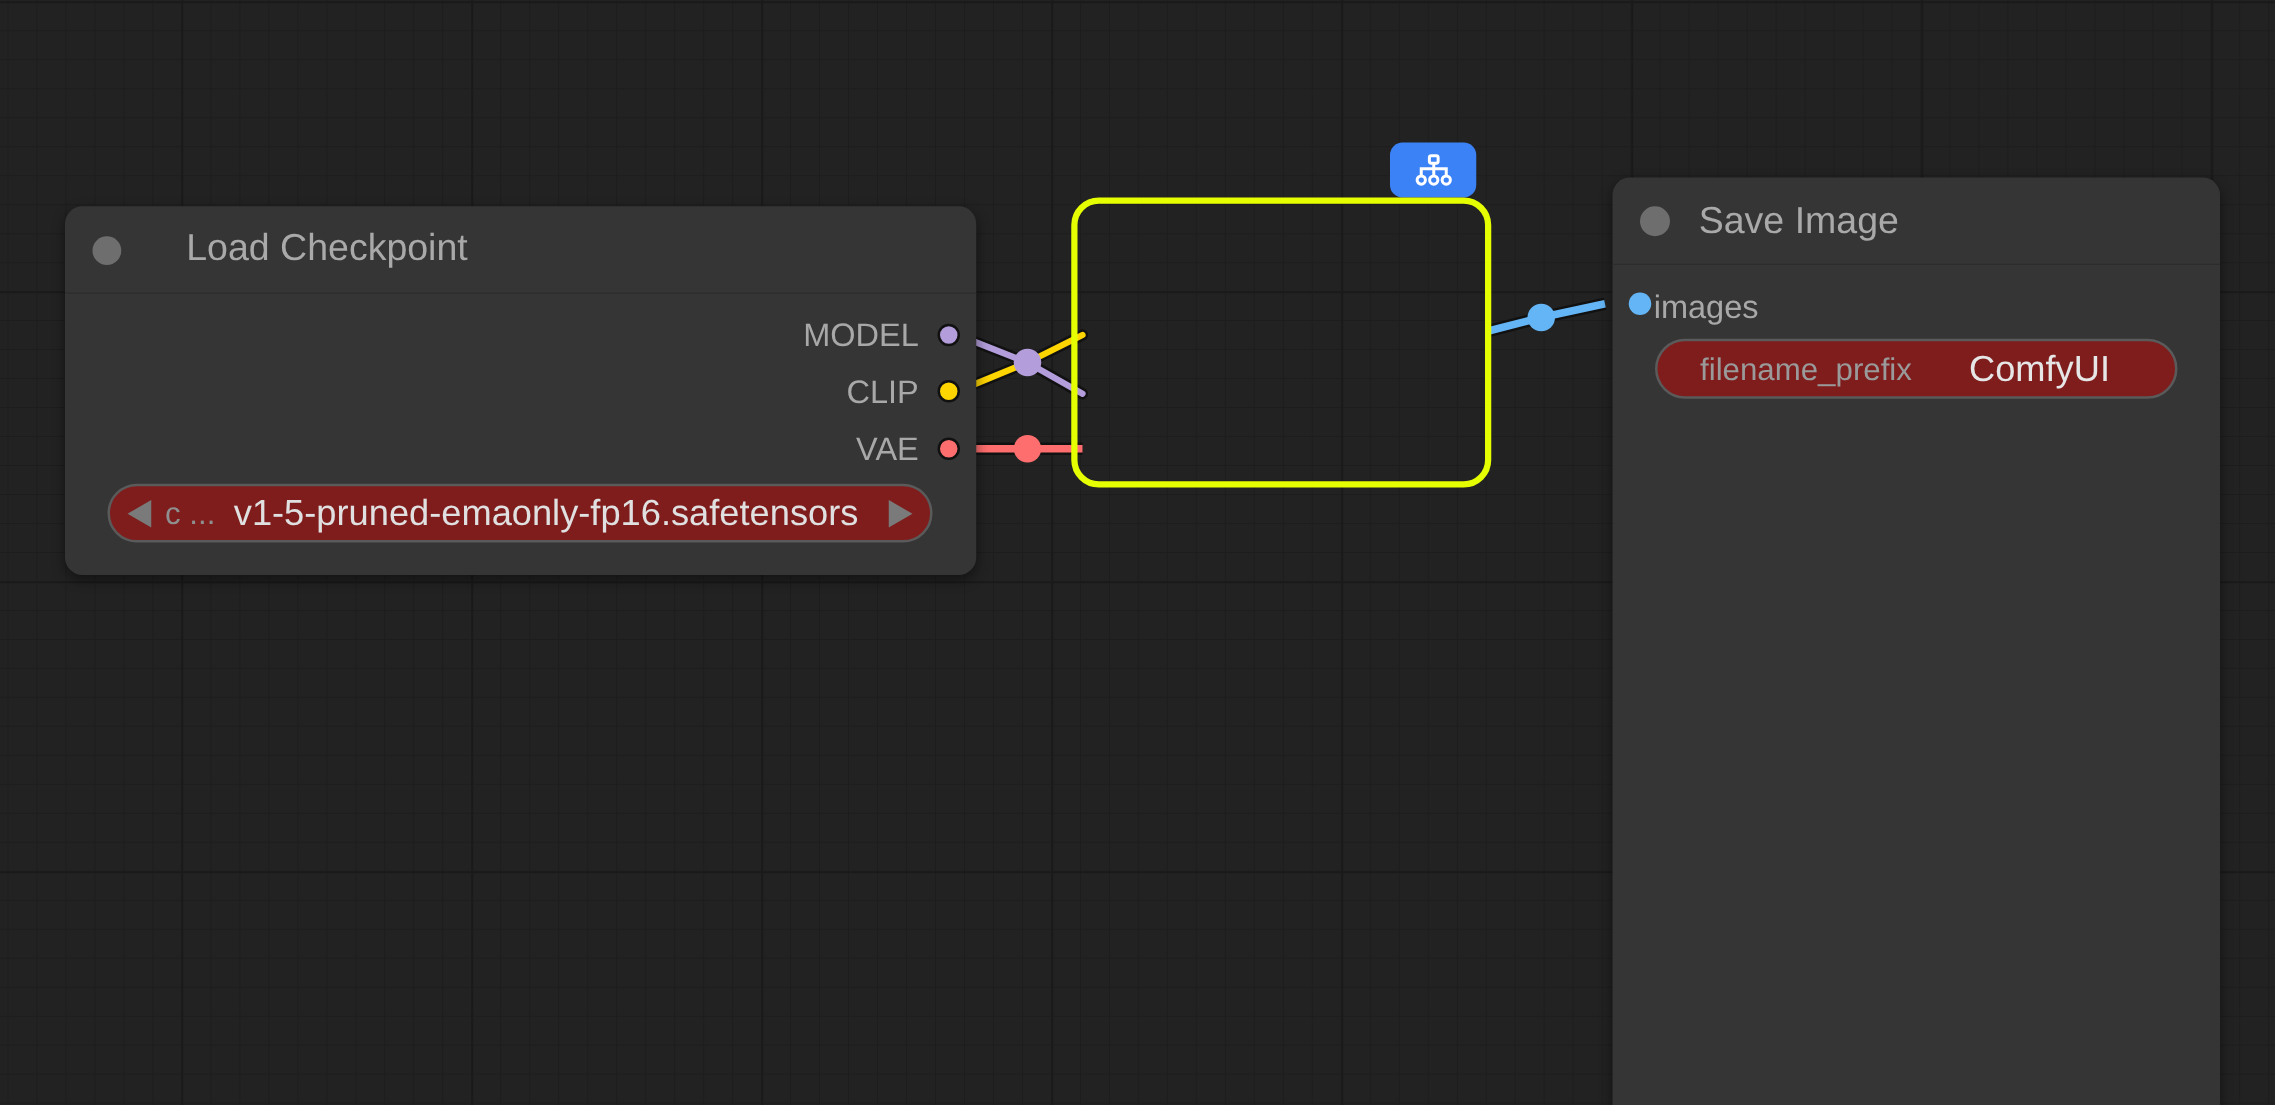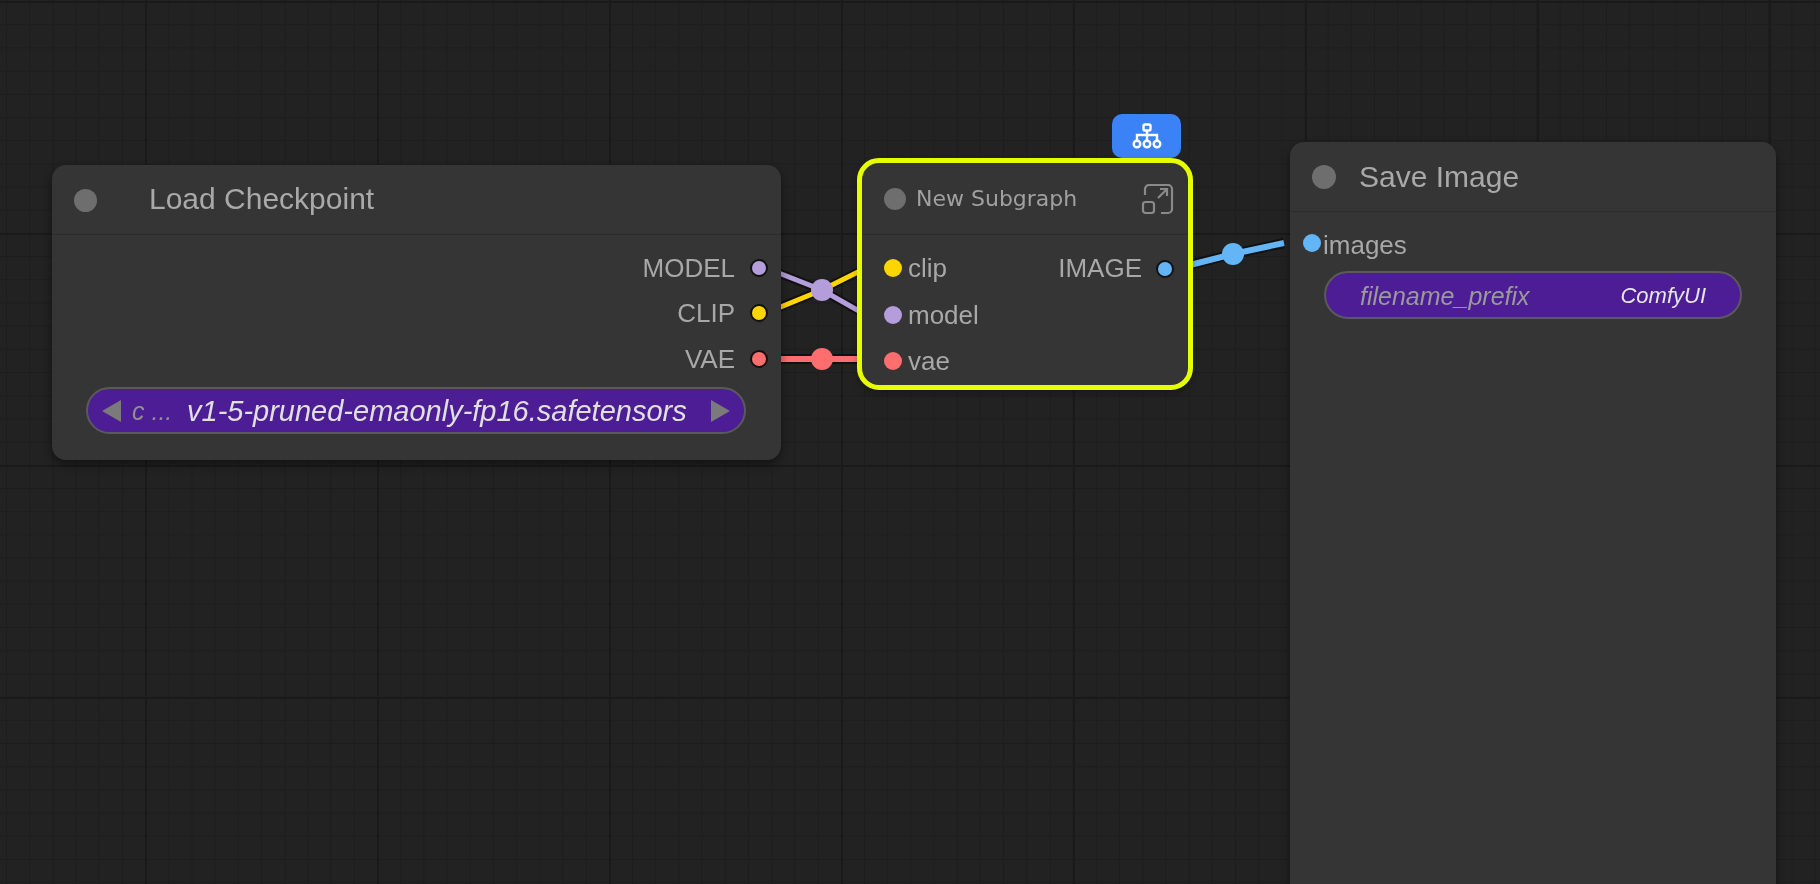--- a/index.html
+++ b/index.html
@@ -25,22 +25,22 @@
     position:absolute; left:0; right:0; top:0;
     border-bottom:1px solid #2c2c2c;
     box-sizing:border-box;
   }
   .hdr-dot { position:absolute; border-radius:50%; background:#6e6e6e; }
   .hdr-title { position:absolute; color:#a9a9a9; white-space:nowrap; }
   .slot-label { position:absolute; color:#a8a8a8; font-size:26px; white-space:nowrap; line-height:30px; }
   .slot-dot { position:absolute; width:14px; height:14px; border-radius:50%; border:2px solid #111; box-sizing:content-box; }
   .slot-dot.in { border:none; width:18px; height:18px; }
   .combo {
-    position:absolute; background:#4c1d95; border:2px solid #5a5a5a; border-radius:24px; box-sizing:border-box;
-    color:#ddd; font-size:25px;font-style:italic;
+    position:absolute; background:#7f1d1d; border:2px solid #5a5a5a; border-radius:24px; box-sizing:border-box;
+    color:#ddd; font-size:25px;
   }
   .arrow-l { position:absolute; width:0; height:0; border-top:11px solid transparent; border-bottom:11px solid transparent; border-right:19px solid #7a7a7a; }
   .arrow-r { position:absolute; width:0; height:0; border-top:11px solid transparent; border-bottom:11px solid transparent; border-left:19px solid #7a7a7a; }
   .badge {
     position:absolute; background:#3b82f6; border-radius:10px;
     display:flex; align-items:center; justify-content:center;
   }
   .subgraph-border {
     position:absolute; border:5px solid #e6ff00; border-radius:22px; box-sizing:border-box;
   }
@@ -100,49 +100,28 @@
   <div class="badge" style="left:1112px; top:114px; width:69px; height:44px;">
     <svg width="30" height="26" viewBox="0 0 30 26">
       <rect x="11.5" y="1.5" width="7" height="6" rx="1.5" fill="none" stroke="#fff" stroke-width="2.4"></rect>
       <path d="M15 7.5 V12 M5 17 V12 H25 V17 M15 12 V17" fill="none" stroke="#fff" stroke-width="2.4"></path>
       <circle cx="5" cy="21" r="3.3" fill="none" stroke="#fff" stroke-width="2.4"></circle>
       <circle cx="15" cy="21" r="3.3" fill="none" stroke="#fff" stroke-width="2.4"></circle>
       <circle cx="25" cy="21" r="3.3" fill="none" stroke="#fff" stroke-width="2.4"></circle>
     </svg>
   </div>
 
-  <div class="node" style="left:860px; top:161px; width:330px; height:226px; border-radius:18px;">
-    <div class="node-header" style="height:74px;">
-      <div class="hdr-dot" style="left:24px; top:27px; width:22px; height:22px;"></div>
-      <div class="hdr-title" style="left:56px; top:23px; font-family:'DejaVu Sans', sans-serif; font-size:22px; line-height:30px; color:#a0a0a0;">New Subgraph</div>
-      <svg style="position:absolute; left:281px; top:22px;" width="33" height="32" viewBox="0 0 33 32">
-        <path d="M4 12 V6 a4 4 0 0 1 4 -4 H27 a4 4 0 0 1 4 4 V26 a4 4 0 0 1 -4 4 H20" fill="none" stroke="#8a8a8a" stroke-width="2.2"></path>
-        <rect x="2" y="19" width="11" height="11" rx="2.5" fill="none" stroke="#8a8a8a" stroke-width="2.2"></rect>
-        <path d="M17 15 L26 6 M19 6 H26 V13" fill="none" stroke="#8a8a8a" stroke-width="2.2"></path>
-      </svg>
-    </div>
-
-    <div class="slot-dot in" style="left:24px; top:98px; background:#ffd500;"></div>
-    <div class="slot-label" style="left:48px; top:92px;">clip</div>
-    <div class="slot-dot in" style="left:24px; top:145px; background:#b39ddb;"></div>
-    <div class="slot-label" style="left:48px; top:139px;">model</div>
-    <div class="slot-dot in" style="left:24px; top:191px; background:#ff6e6e;"></div>
-    <div class="slot-label" style="left:48px; top:185px;">vae</div>
-
-    <div class="slot-label" style="right:48px; top:92px; text-align:right;">IMAGE</div>
-    <div class="slot-dot" style="left:296px; top:99px; background:#64b5f6;"></div>
-  </div>
   <div class="subgraph-border" style="left:857px; top:158px; width:336px; height:232px;"></div>
 
   <div class="node" style="left:1279px; top:142px; width:486px; height:773px;margin-left:11px;">
     <div class="node-header" style="height:70px;">
       <div class="hdr-dot" style="left:22px; top:23px; width:24px; height:24px;"></div>
       <div class="hdr-title" style="left:69px; top:17px; font-size:30px; line-height:36px;">Save Image</div>
     </div>
     <div class="slot-dot in" style="left:13px; top:92px; background:#64b5f6;"></div>
     <div class="slot-label" style="left:33px; top:88px;">images</div>
     <div class="combo" style="left:34px; top:129px; width:418px; height:48px;">
       <span style="position:absolute; left:34px; top:9px; color:#9a9a9a; font-size:25px; line-height:28px;">filename_prefix</span>
-      <span style="position:absolute; right:34px; top:9px; color:#e6e6e6; font-size:22px; line-height:28px;">ComfyUI</span>
+      <span style="position:absolute; right:52px; top:9px; color:#e6e6e6; font-size:29px; line-height:28px;">ComfyUI</span>
     </div>
   </div>
 
 </div>
 
 </body></html>

